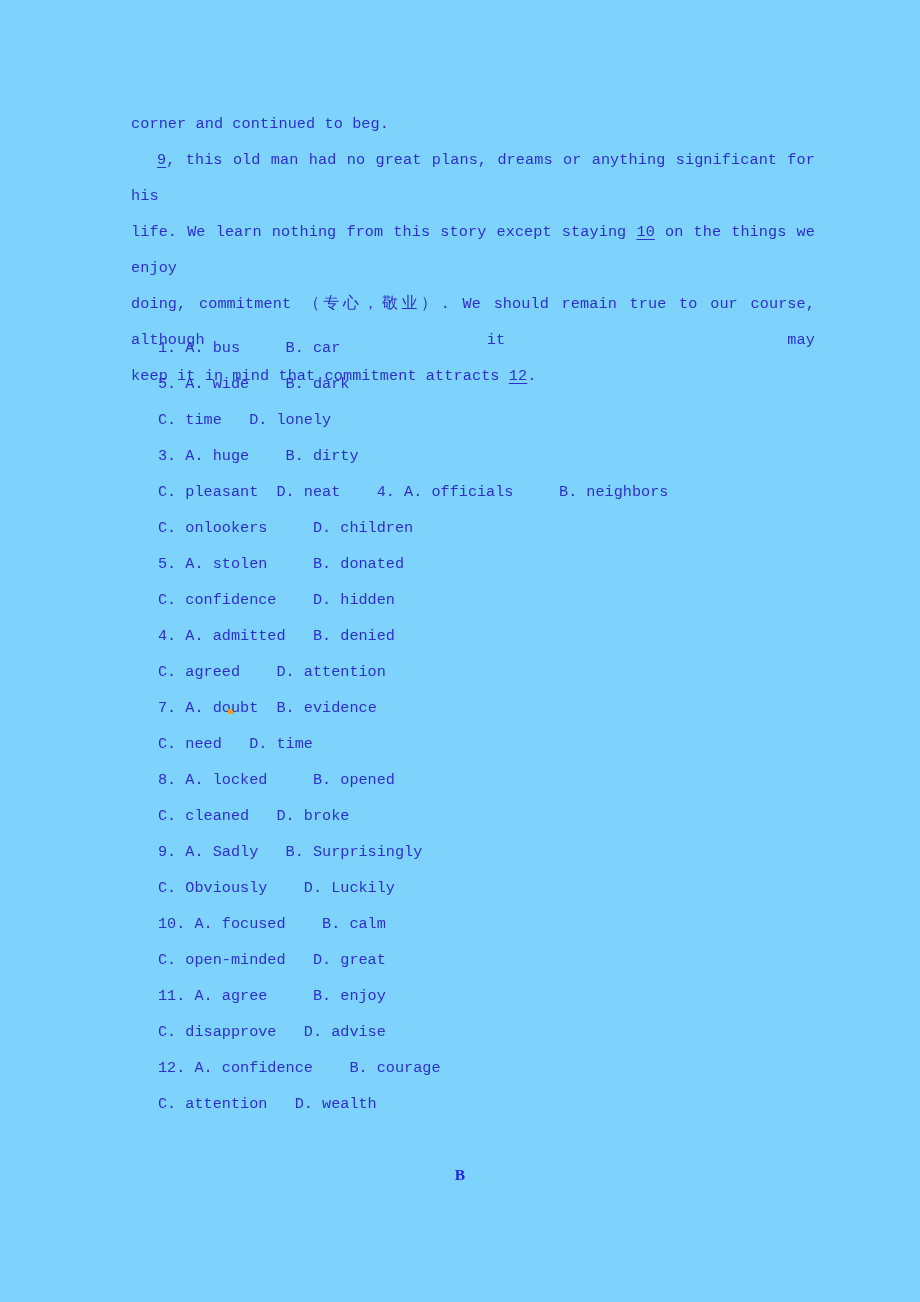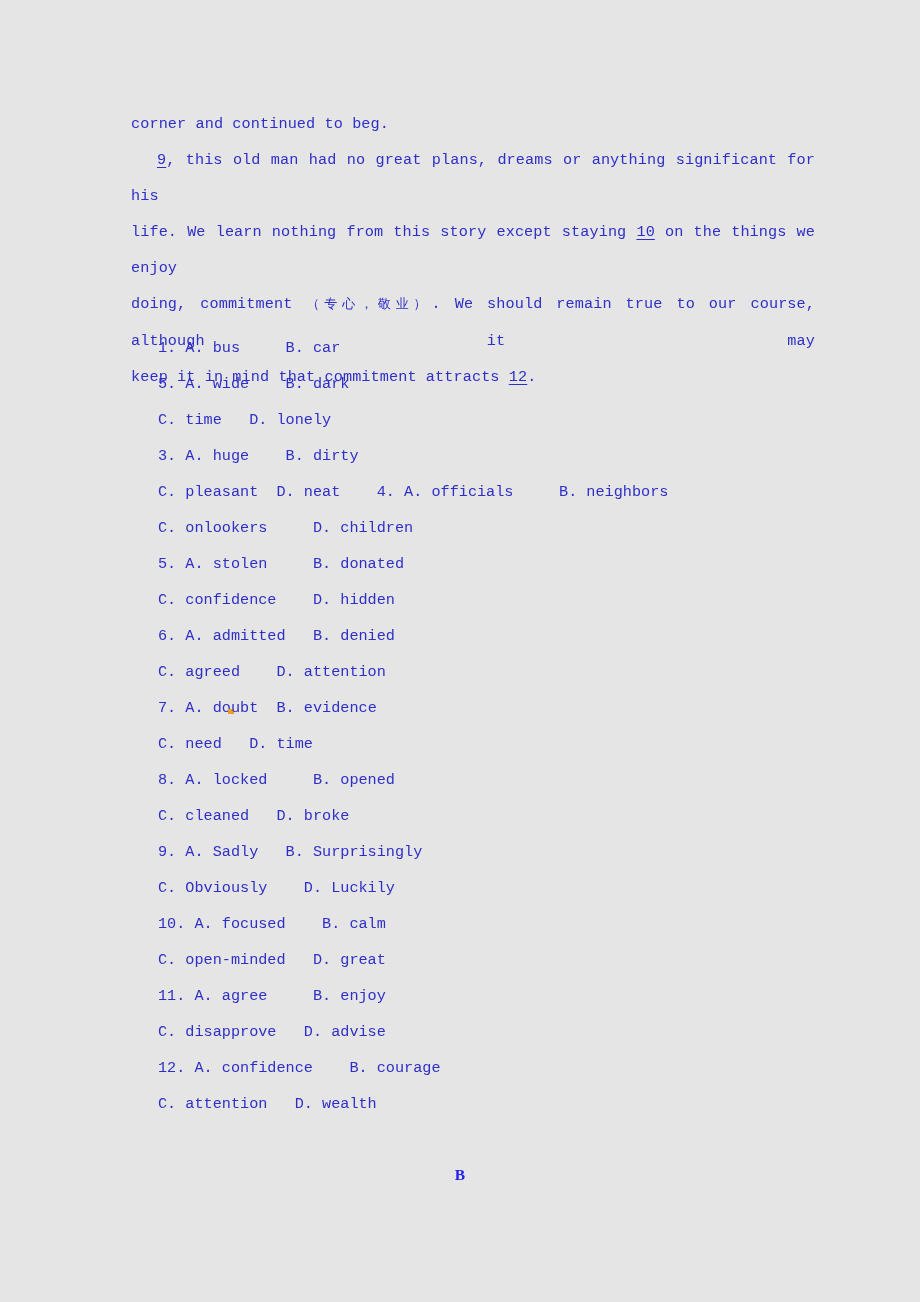--- a/index.html
+++ b/index.html
@@ -13,21 +13,21 @@
     position: relative;
     overflow: hidden;
     font-family: "Liberation Mono", "DejaVu Sans Mono", monospace;
     color: #2f2fc8;
   }
   .page {
     position: absolute;
     left: 0; top: 0;
     width: 920px;
     height: 1302px;
-    background: #e5e5e5;
+    background: #7dd3fc;
   }
   .doc-body {
     position: absolute;
     left: 131px;
     top: 106px;
     width: 684px;
   }
   
   .para-line {
     font-size: 15.2px;
@@ -45,21 +45,21 @@
     display: inline-block;
     width: 26px;
   }
   .blank {
     text-decoration: underline;
     text-underline-offset: 3px;
     white-space: pre;
   }
   .cn {
     font-family: Liberation Mono, monospace;
-    font-size: 13px;
+    font-size: 16px;
   }
   
   .options {
     position: absolute;
     left: 131px;
     top: 330px;
     width: 700px;
   }
   .opt-line {
     font-size: 15.2px;
@@ -116,21 +116,21 @@
 
   <div class="options" id="options-list">
       <div class="opt-line num">1. A. bus     B. car</div>
       <div class="opt-line num">5. A. wide    B. dark</div>
       <div class="opt-line cont">C. time   D. lonely</div>
       <div class="opt-line num">3. A. huge    B. dirty</div>
       <div class="opt-line cont">C. pleasant  D. neat    4. A. officials     B. neighbors</div>
       <div class="opt-line cont">C. onlookers     D. children</div>
       <div class="opt-line num">5. A. stolen     B. donated</div>
       <div class="opt-line cont">C. confidence    D. hidden</div>
-      <div class="opt-line num">6. A. admitted   B. denied</div>
+      <div class="opt-line num">4. A. admitted   B. denied</div>
       <div class="opt-line cont">C. agreed    D. attention</div>
       <div class="opt-line num">7. A. do<span class="artifact-mark"></span>ubt  B. evidence</div>
       <div class="opt-line cont">C. need   D. time</div>
       <div class="opt-line num">8. A. locked     B. opened</div>
       <div class="opt-line cont">C. cleaned   D. broke</div>
       <div class="opt-line num">9. A. Sadly   B. Surprisingly</div>
       <div class="opt-line cont">C. Obviously    D. Luckily</div>
       <div class="opt-line num">10. A. focused    B. calm</div>
       <div class="opt-line cont">C. open-minded   D. great</div>
       <div class="opt-line num">11. A. agree     B. enjoy</div>

